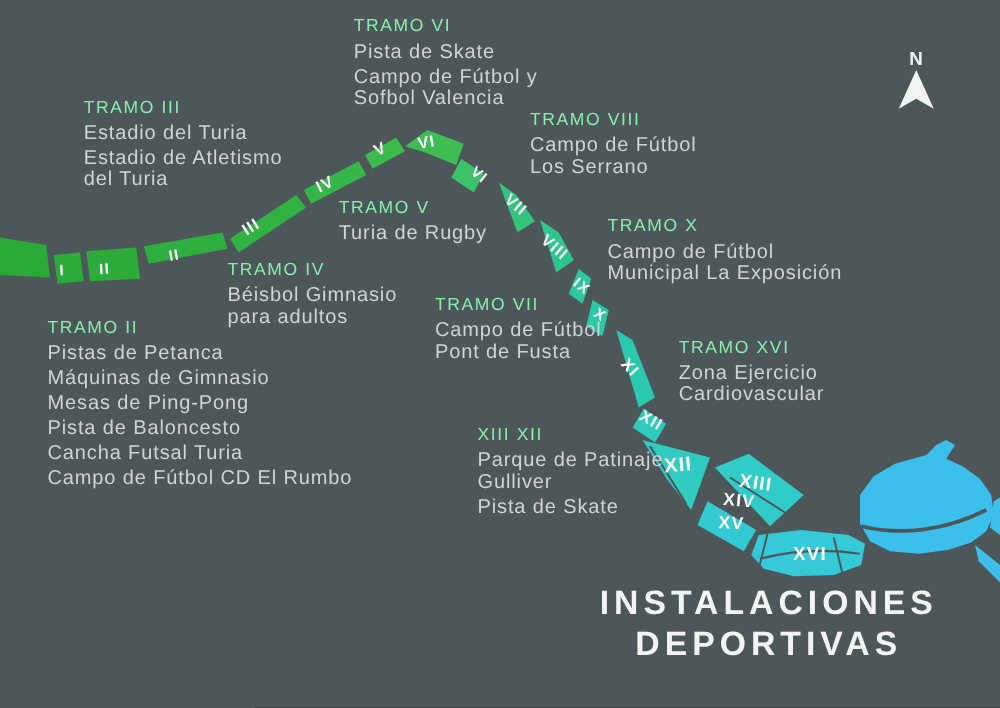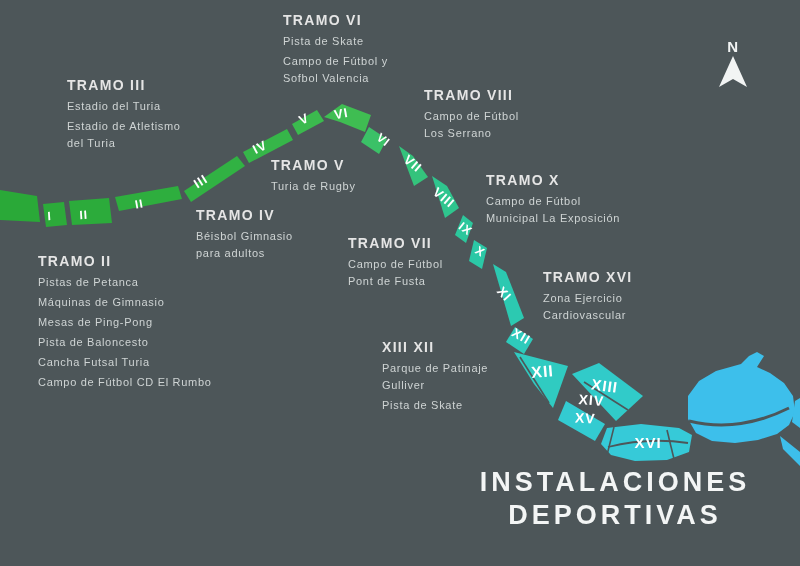--- a/index.html
+++ b/index.html
@@ -22,31 +22,31 @@
   .north-n {
     font-family: "Liberation Sans", sans-serif;
     font-weight: bold;
     font-size: 15px;
     fill: #f2f4f4;
     text-anchor: middle;
     letter-spacing: 0.5px;
   }
   .tramo { position: absolute; color: #cfd4d4; }
   .t-head {
-    font-weight: bold;
+    font-weight: normal;
     font-size: 14px;
     letter-spacing: 1.3px;
-    color: #e5e5e5;
+    color: #86efac;
     line-height: 15px;
     margin-bottom: 5px;
     white-space: nowrap;
   }
   .t-item { margin-bottom: 3px; }
   .t-line {
-    font-size: 11px;
+    font-size: 16px;
     letter-spacing: 0.7px;
     line-height: 17px;
     white-space: nowrap;
   }
   .map-title {
     position: absolute;
     left: 415px;
     top: 466px;
     width: 400px;
     text-align: center;
@@ -160,21 +160,21 @@
   </div>
 
   <div class="tramo" style="left:486px; top:173px">
     <div class="t-head">TRAMO X</div>
     <div class="t-item">
       <div class="t-line">Campo de Fútbol</div>
       <div class="t-line">Municipal La Exposición</div>
     </div>
   </div>
 
-  <div class="tramo" style="left:196px; top:208px">
+  <div class="tramo" style="left:182px; top:208px">
     <div class="t-head">TRAMO IV</div>
     <div class="t-item">
       <div class="t-line">Béisbol Gimnasio</div>
       <div class="t-line">para adultos</div>
     </div>
   </div>
 
   <div class="tramo" style="left:348px; top:236px">
     <div class="t-head">TRAMO VII</div>
     <div class="t-item">

